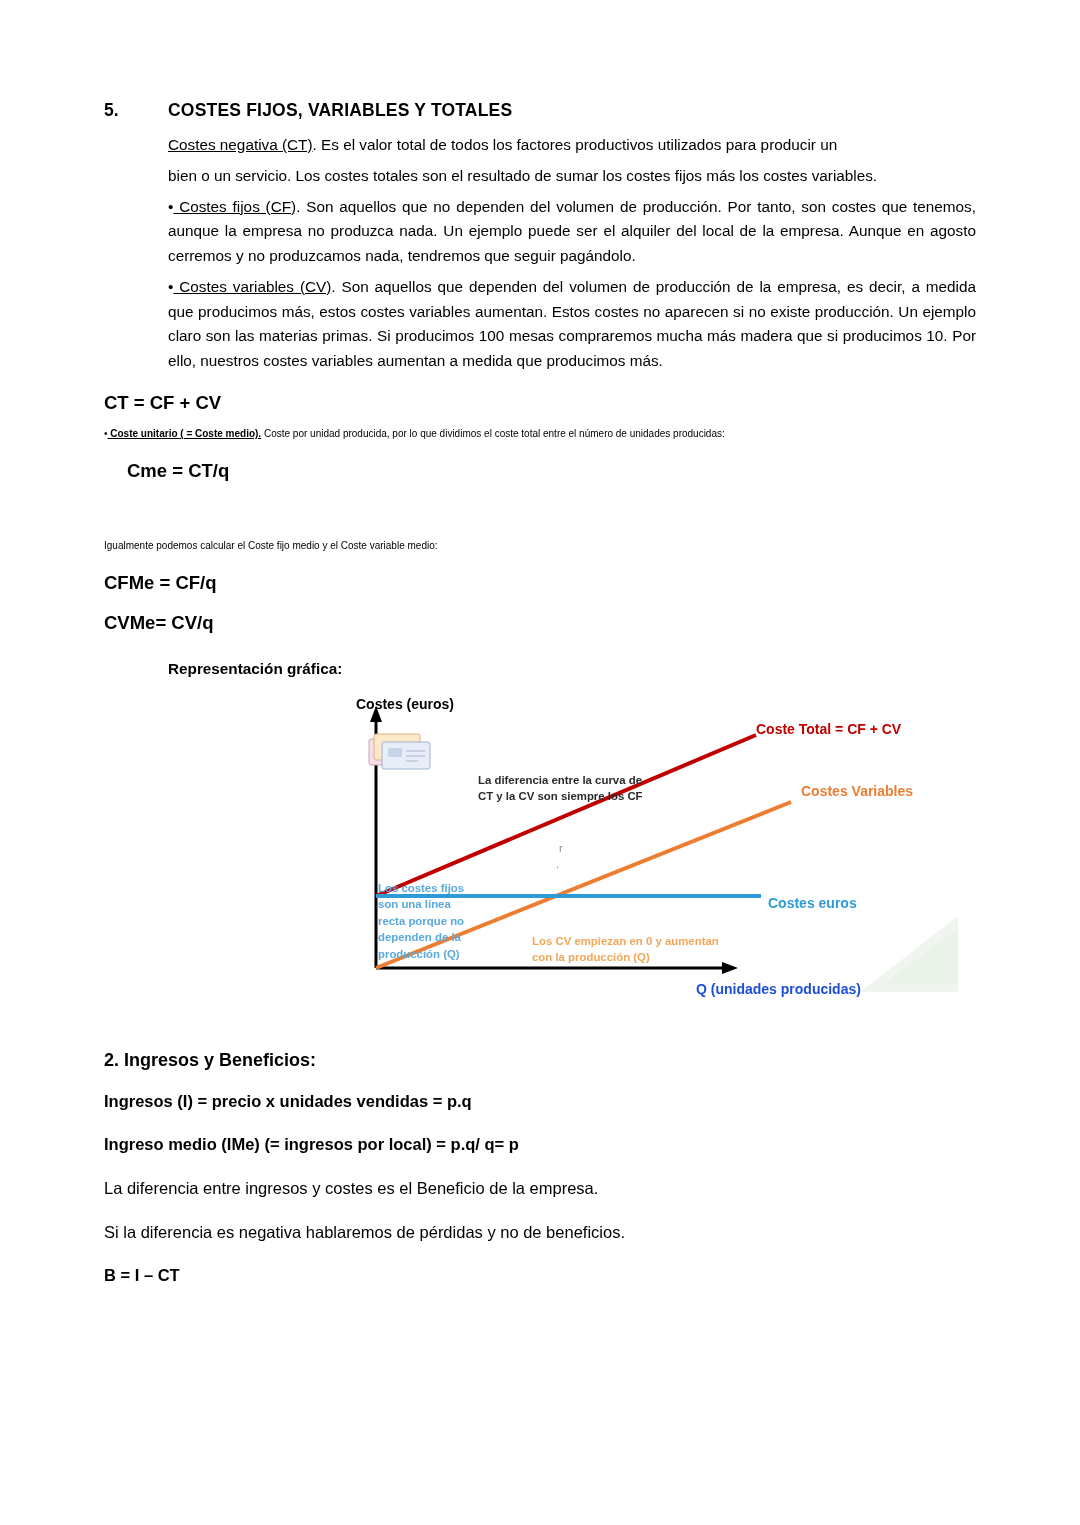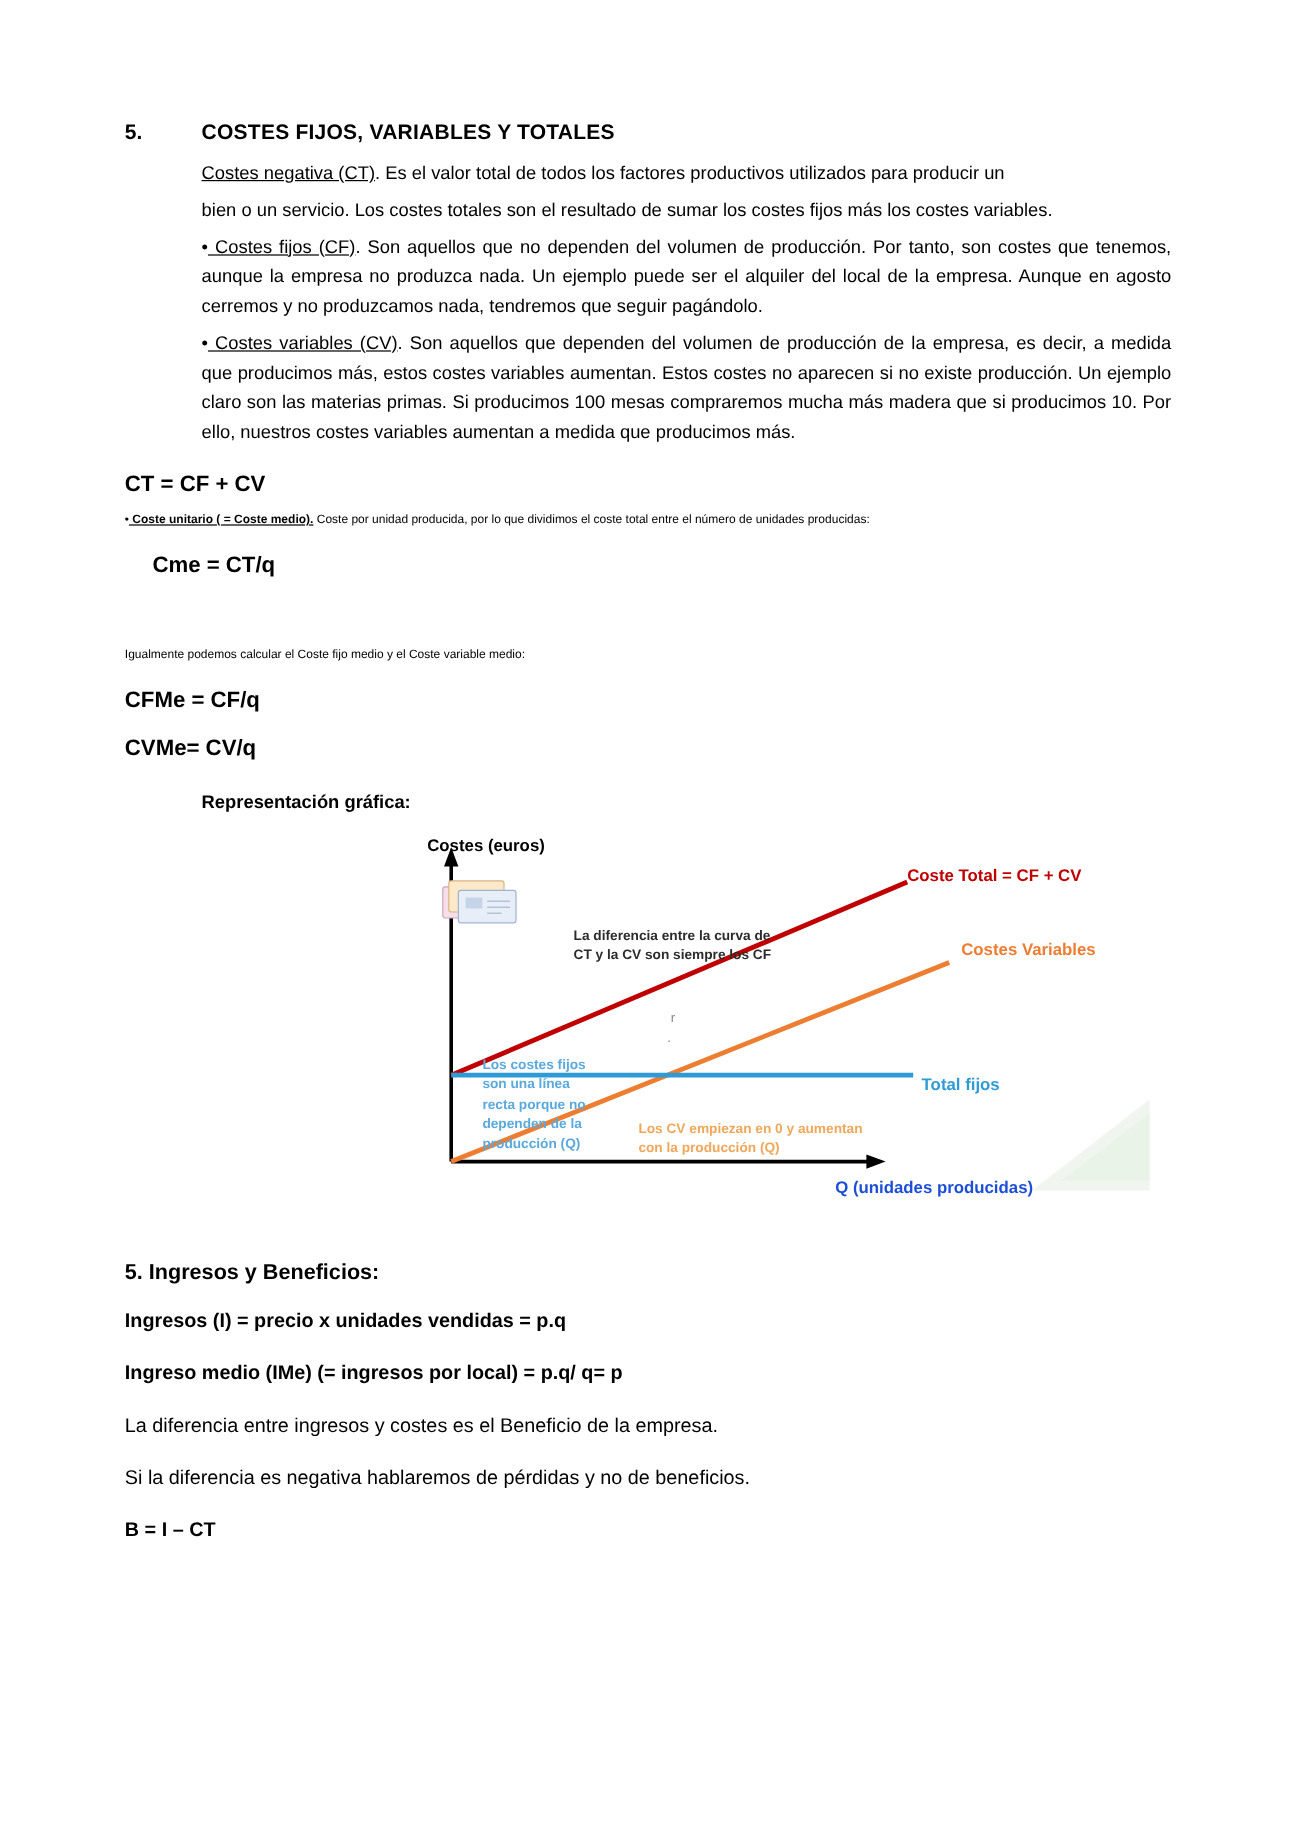--- a/index.html
+++ b/index.html
@@ -100,21 +100,21 @@
   .lbl-costes-fijos { left: 512px; top: 199px; color: #2e9bd6; }
   .lbl-q-axis { left: 440px; top: 285px; color: #1d4ed8; }
 
   .note {
     position: absolute;
     font-size: 11.4px;
     line-height: 1.45;
     white-space: pre-line;
   }
   .note-diff { left: 222px; top: 76px; color: #2b2b2b; font-weight: 600; }
-  .note-fijos { left: 122px; top: 184px; color: #5aa9dd; font-weight: 600; padding-left: 24px; }
+  .note-fijos { left: 122px; top: 184px; color: #5aa9dd; font-weight: 600; }
   .note-cv { left: 276px; top: 237px; color: #f0a75a; font-weight: 600; }
 
   .money {
     position: absolute;
     left: 112px;
     top: 33px;
     width: 74px;
     height: 44px;
   }
 
@@ -208,36 +208,36 @@
       </svg>
 
       <svg class="greenshape" viewBox="0 0 120 100">
         <polygon points="110,2 110,78 12,78" fill="#e3efe0"></polygon>
         <polygon points="110,14 110,70 36,70" fill="#d7e9d2"></polygon>
       </svg>
 
       <div class="chart-label lbl-costes-euros">Costes (euros)</div>
       <div class="chart-label lbl-coste-total">Coste Total = CF + CV</div>
       <div class="chart-label lbl-costes-var">Costes Variables</div>
-      <div class="chart-label lbl-costes-fijos">Total fijos</div>
+      <div class="chart-label lbl-costes-fijos">Costes euros</div>
       <div class="chart-label lbl-q-axis">Q (unidades producidas)</div>
 
       <div class="note note-diff">La diferencia entre la curva de
 CT y la CV son siempre los CF</div>
       <div class="note note-fijos">Los costes fijos
 son una línea
 recta porque no
 dependen de la
 producción (Q)</div>
       <div class="note note-cv">Los CV empiezan en 0 y aumentan
 con la producción (Q)</div>
     </div>
 
     <div class="sec6">
-      <h2>5. Ingresos y Beneficios:</h2>
+      <h2>2. Ingresos y Beneficios:</h2>
       <p class="bold">Ingresos (I) = precio x unidades vendidas = p.q</p>
       <p class="bold">Ingreso medio (IMe) (= ingresos por local) = p.q/ q= p</p>
       <p>La diferencia entre ingresos y costes es el Beneficio de la empresa.</p>
       <p>Si la diferencia es negativa hablaremos de pérdidas y no de beneficios.</p>
       <p class="bold">B = I – CT</p>
     </div>
 
   </div>
 </div>
 

